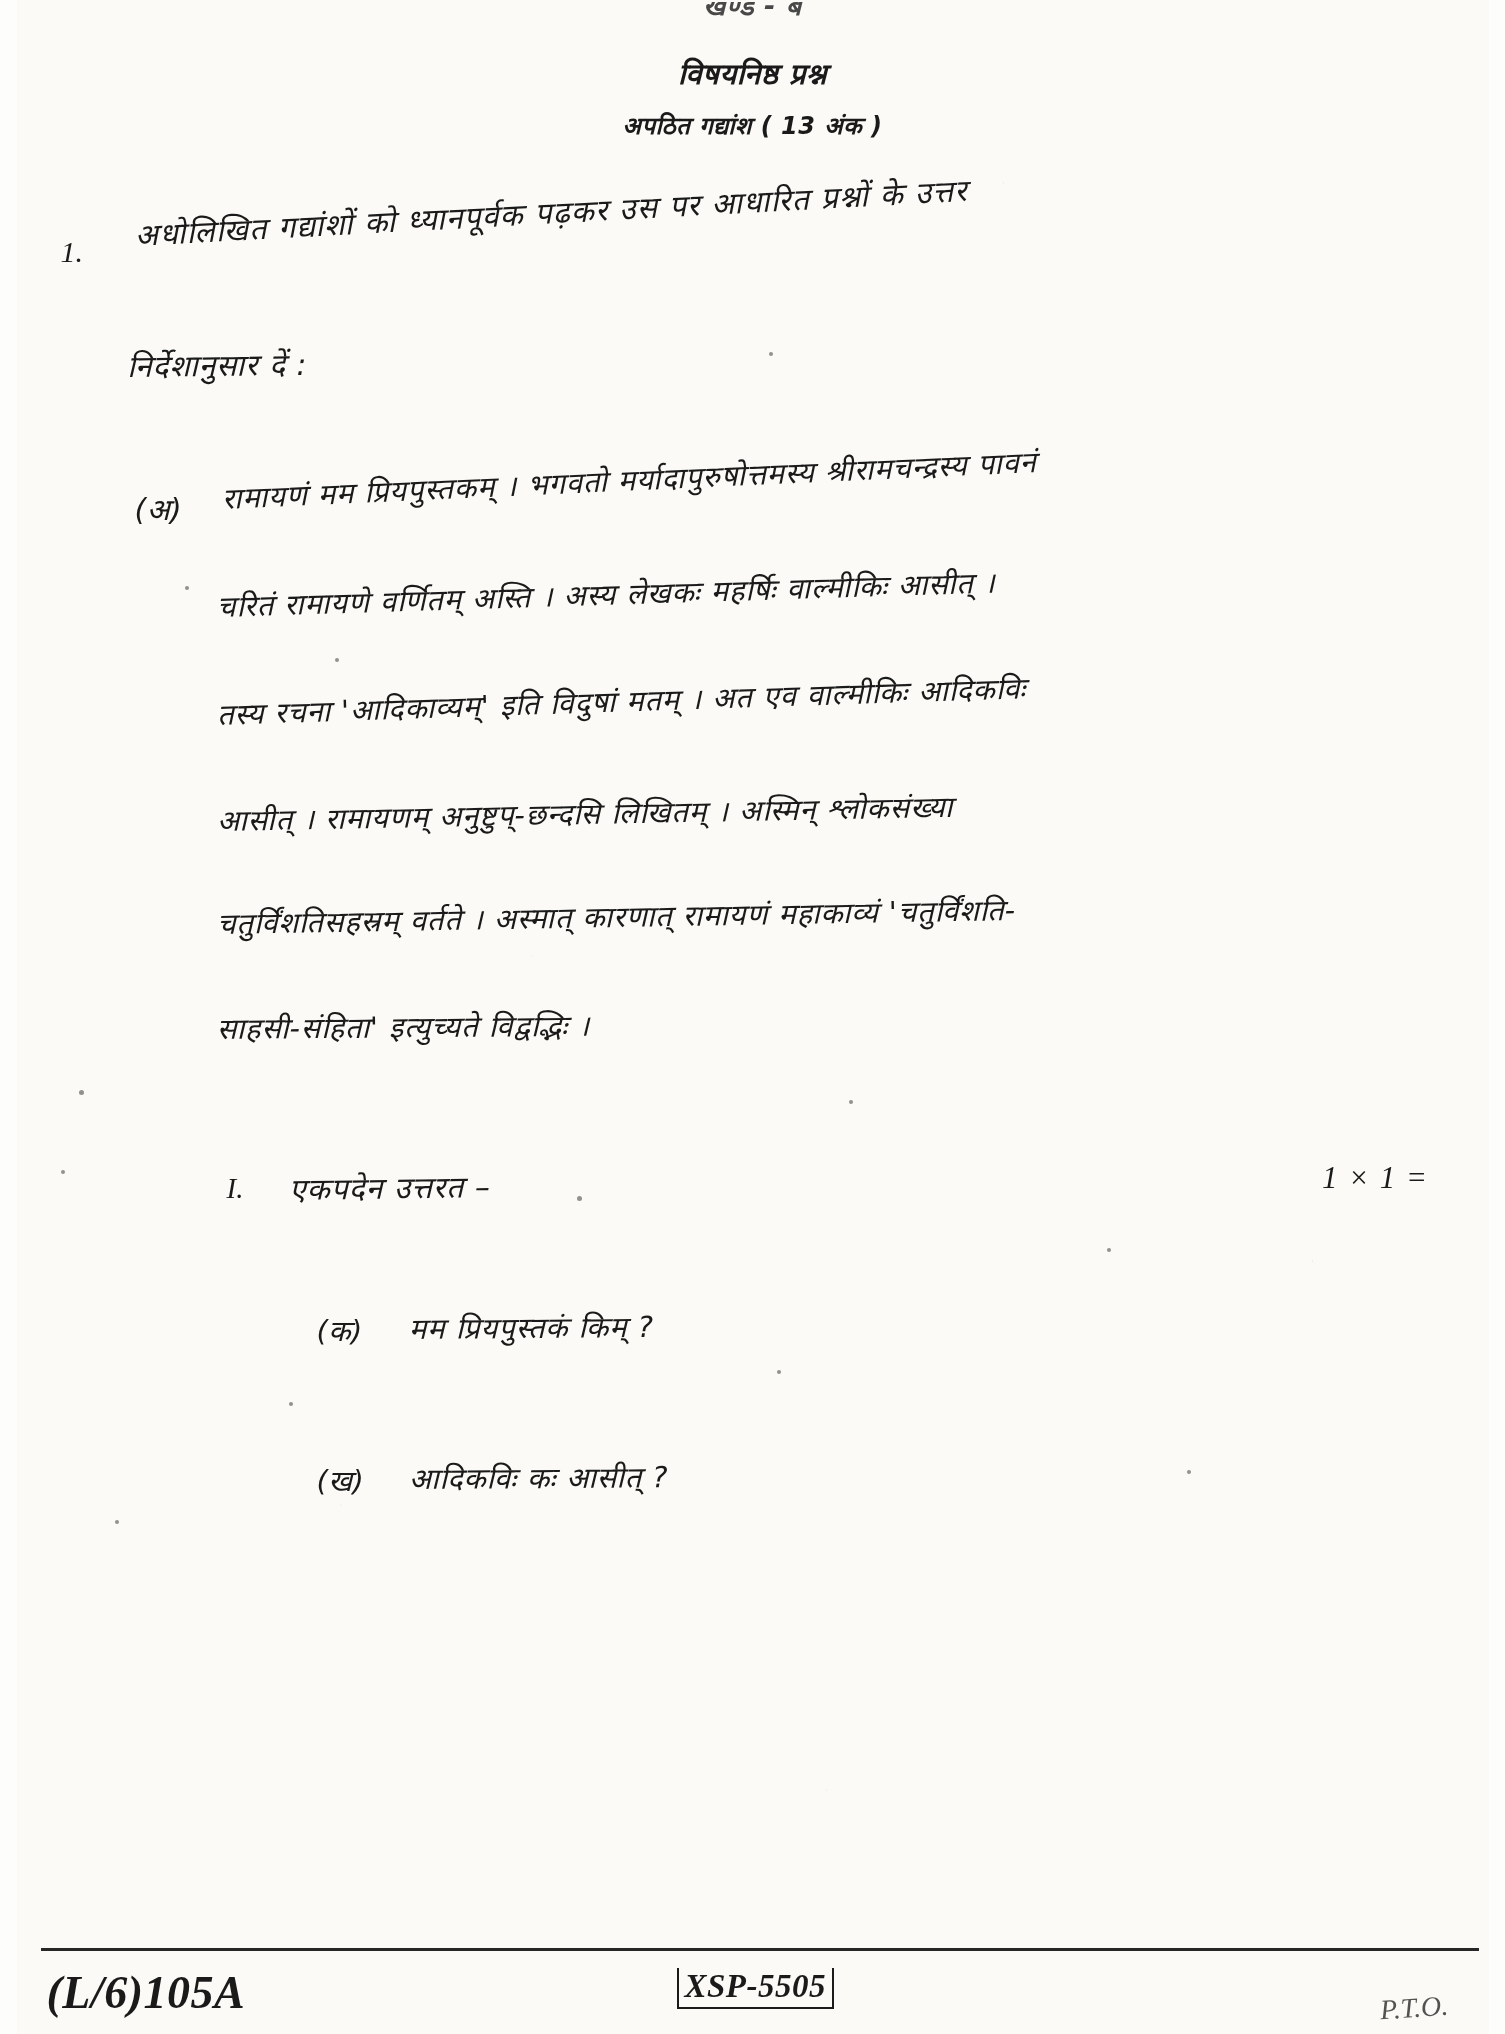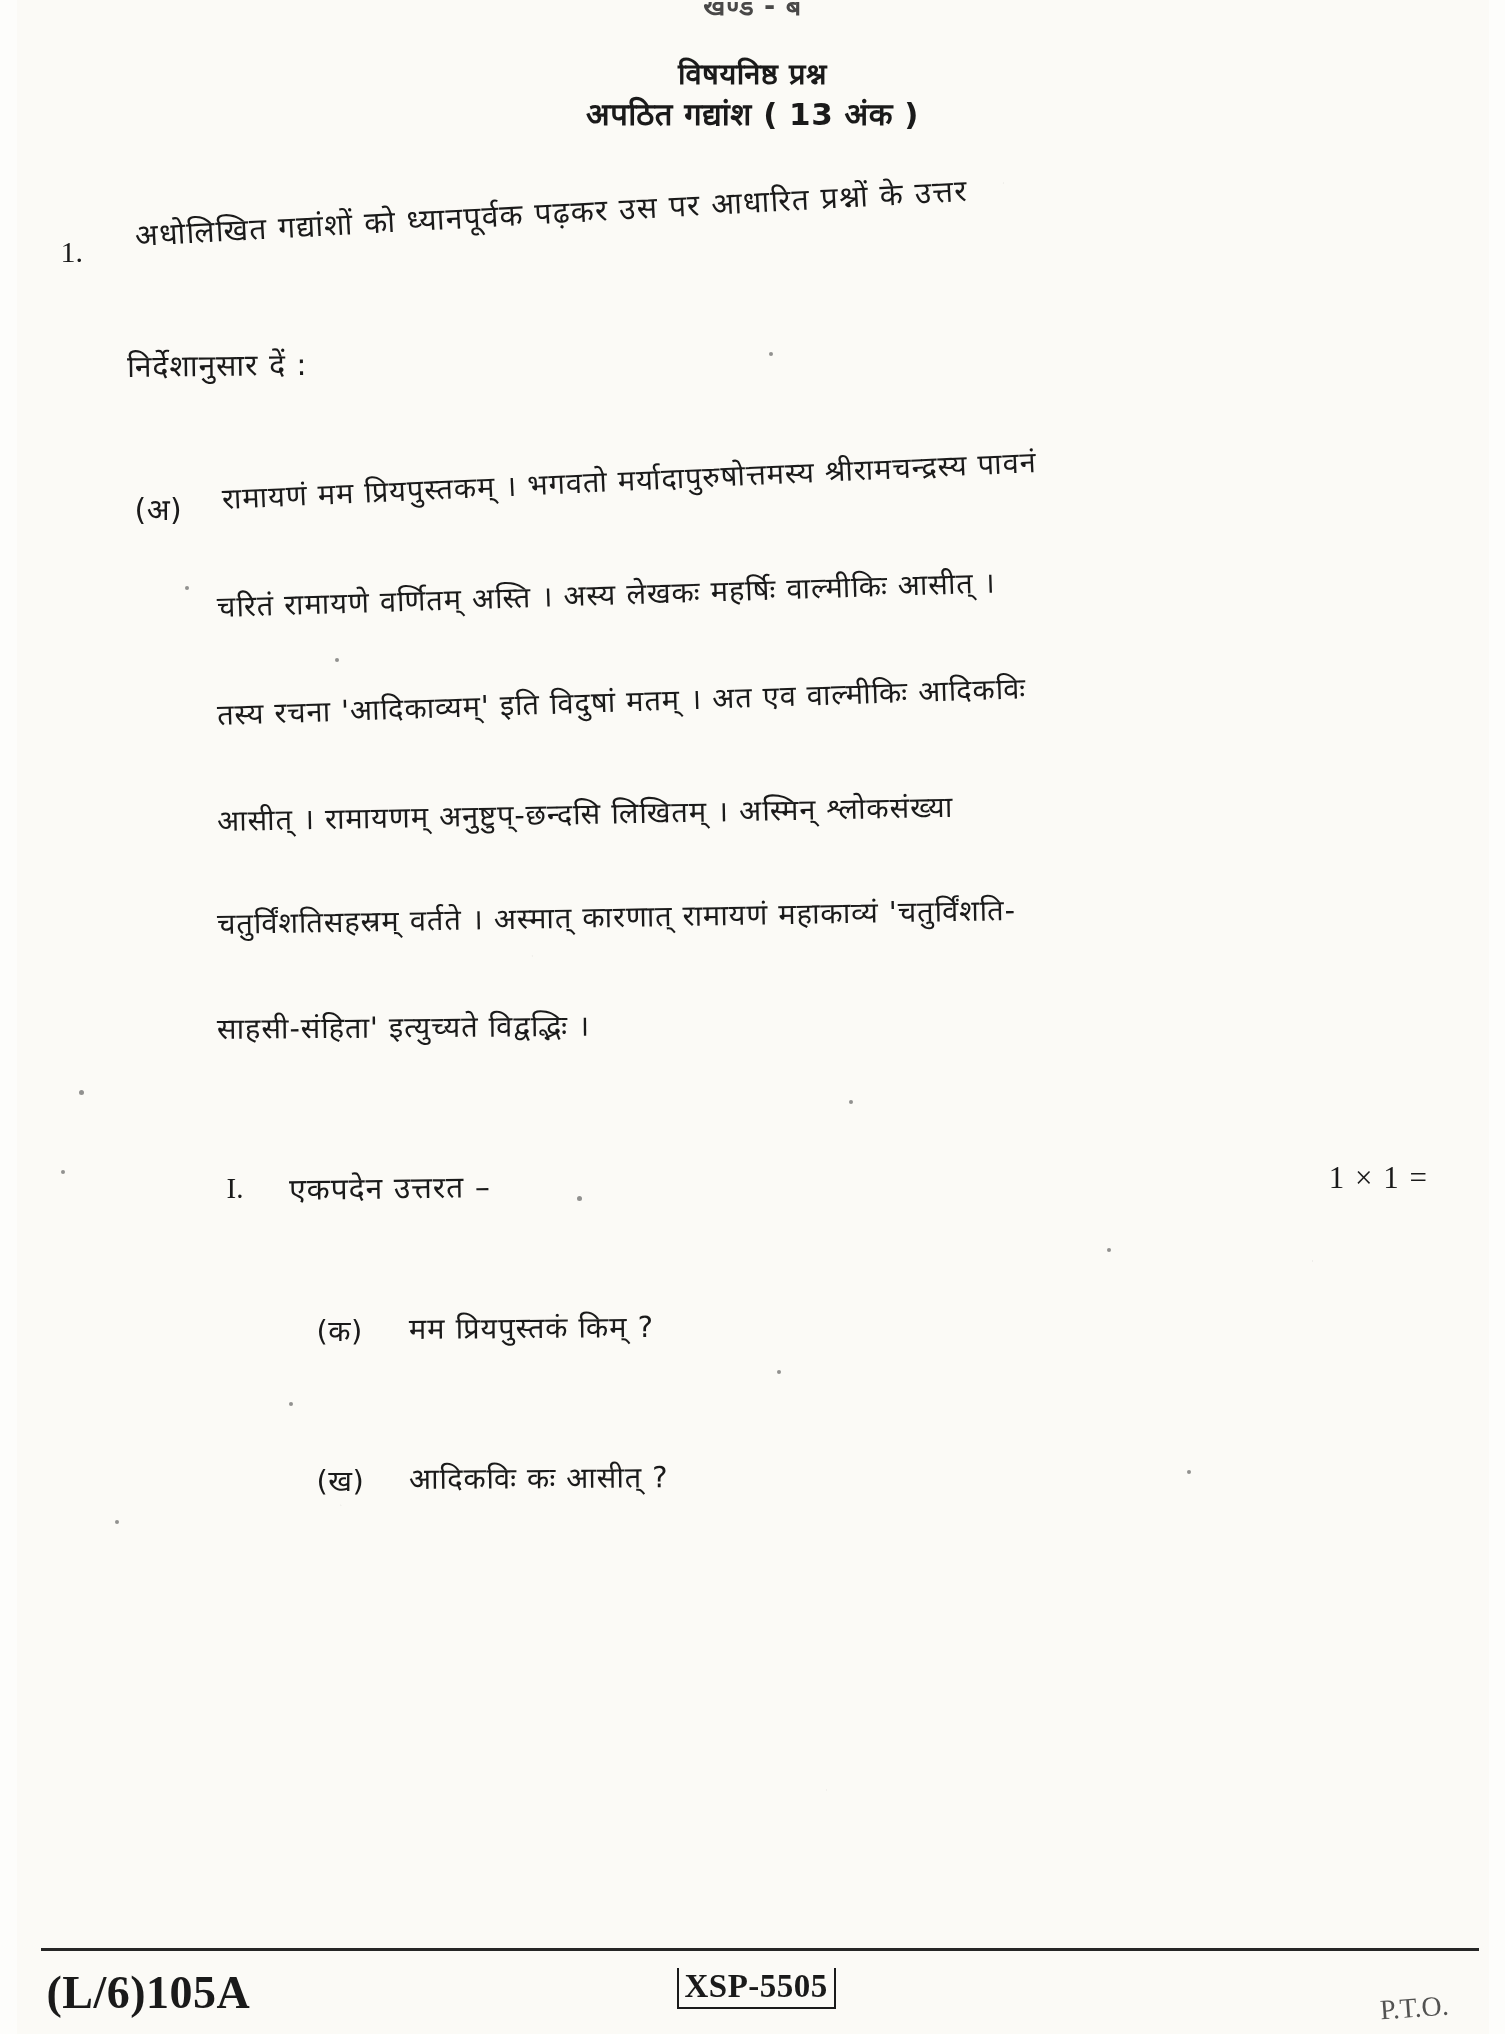--- a/index.html
+++ b/index.html
@@ -19,20 +19,21 @@
     background: #fbfaf6;
     overflow: hidden;
     
     background-image:
       radial-gradient(circle at 12% 18%, rgba(0,0,0,0.05) 0.6px, transparent 0.9px),
       radial-gradient(circle at 67% 9%, rgba(0,0,0,0.045) 0.6px, transparent 0.9px),
       radial-gradient(circle at 35% 47%, rgba(0,0,0,0.04) 0.6px, transparent 0.9px),
       radial-gradient(circle at 88% 62%, rgba(0,0,0,0.05) 0.6px, transparent 0.9px),
       radial-gradient(circle at 22% 74%, rgba(0,0,0,0.045) 0.6px, transparent 0.9px),
       radial-gradient(circle at 55% 88%, rgba(0,0,0,0.04) 0.6px, transparent 0.9px);
+    font-style: italic;
   }
 
   
   .hdr {
     text-align: center;
     font-weight: bold;
     letter-spacing: 0.5px;
   }
   .hdr-khand {
     position: absolute;
@@ -47,24 +48,24 @@
   .hdr-subject {
     position: absolute;
     top: 30px;
     left: 0;
     right: 0;
     font-size: 29px;
     margin-top: 23px;
   }
   .hdr-apathit {
     position: absolute;
-    top: 92px;
+    top: 108px;
     left: 0;
     right: 0;
-    font-size: 31px;
+    font-size: 24px;
   }
 
   
   .q1-num {
     position: absolute;
     left: 44px;
     top: 235px;
     font-size: 30px;
     font-family: "Liberation Serif", serif;
   }

